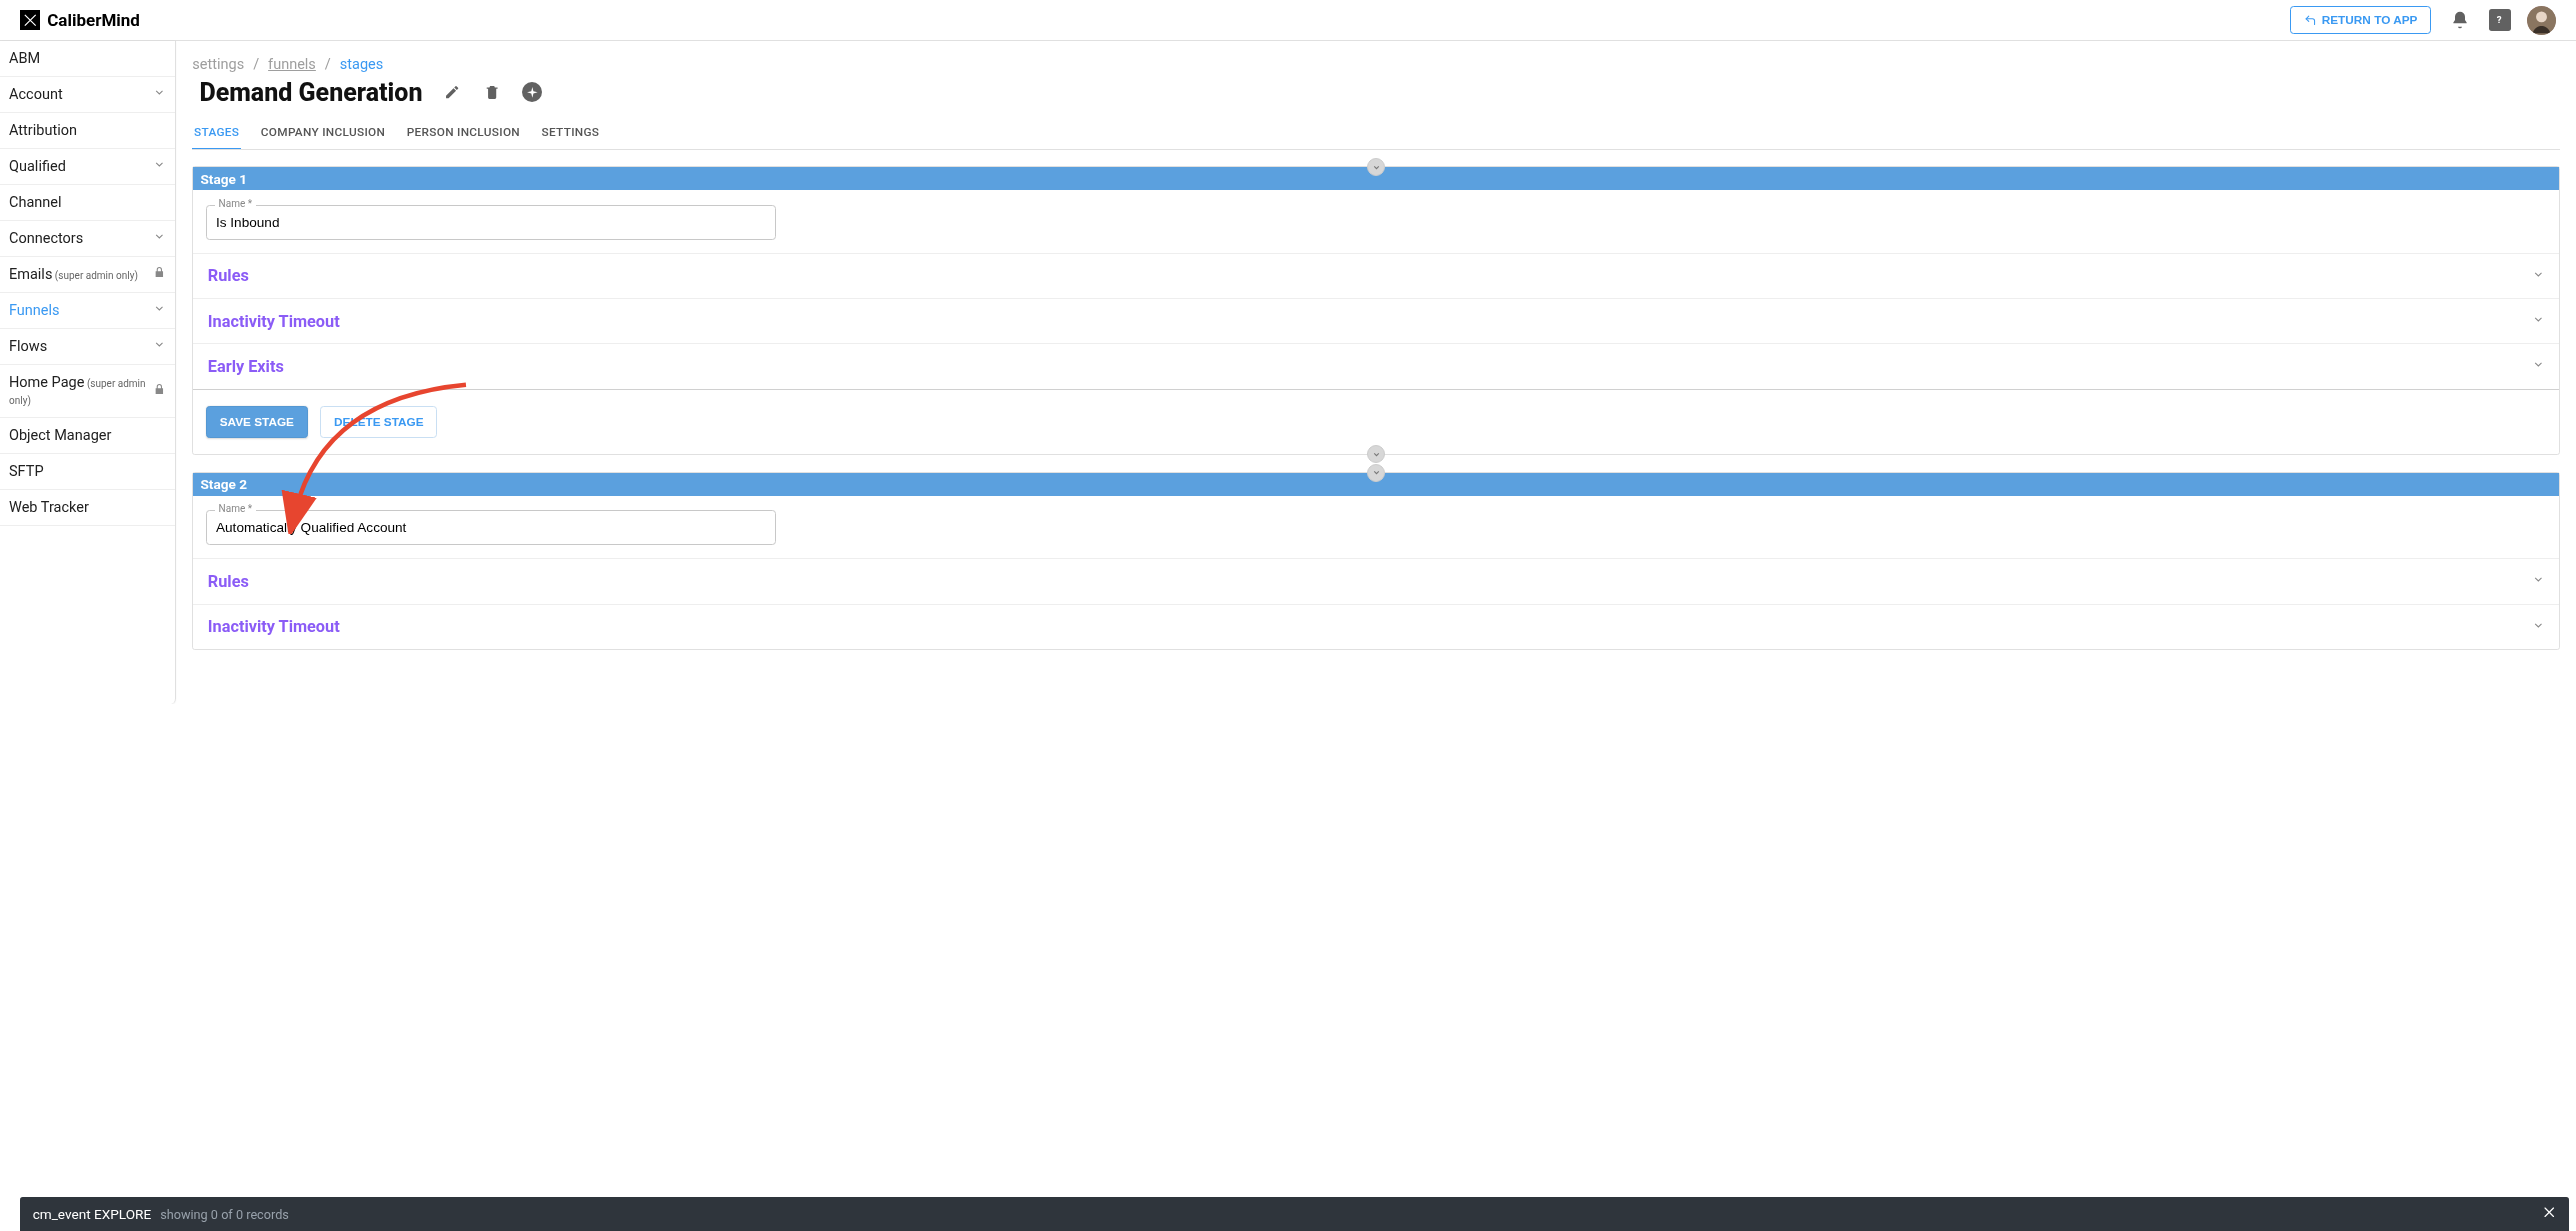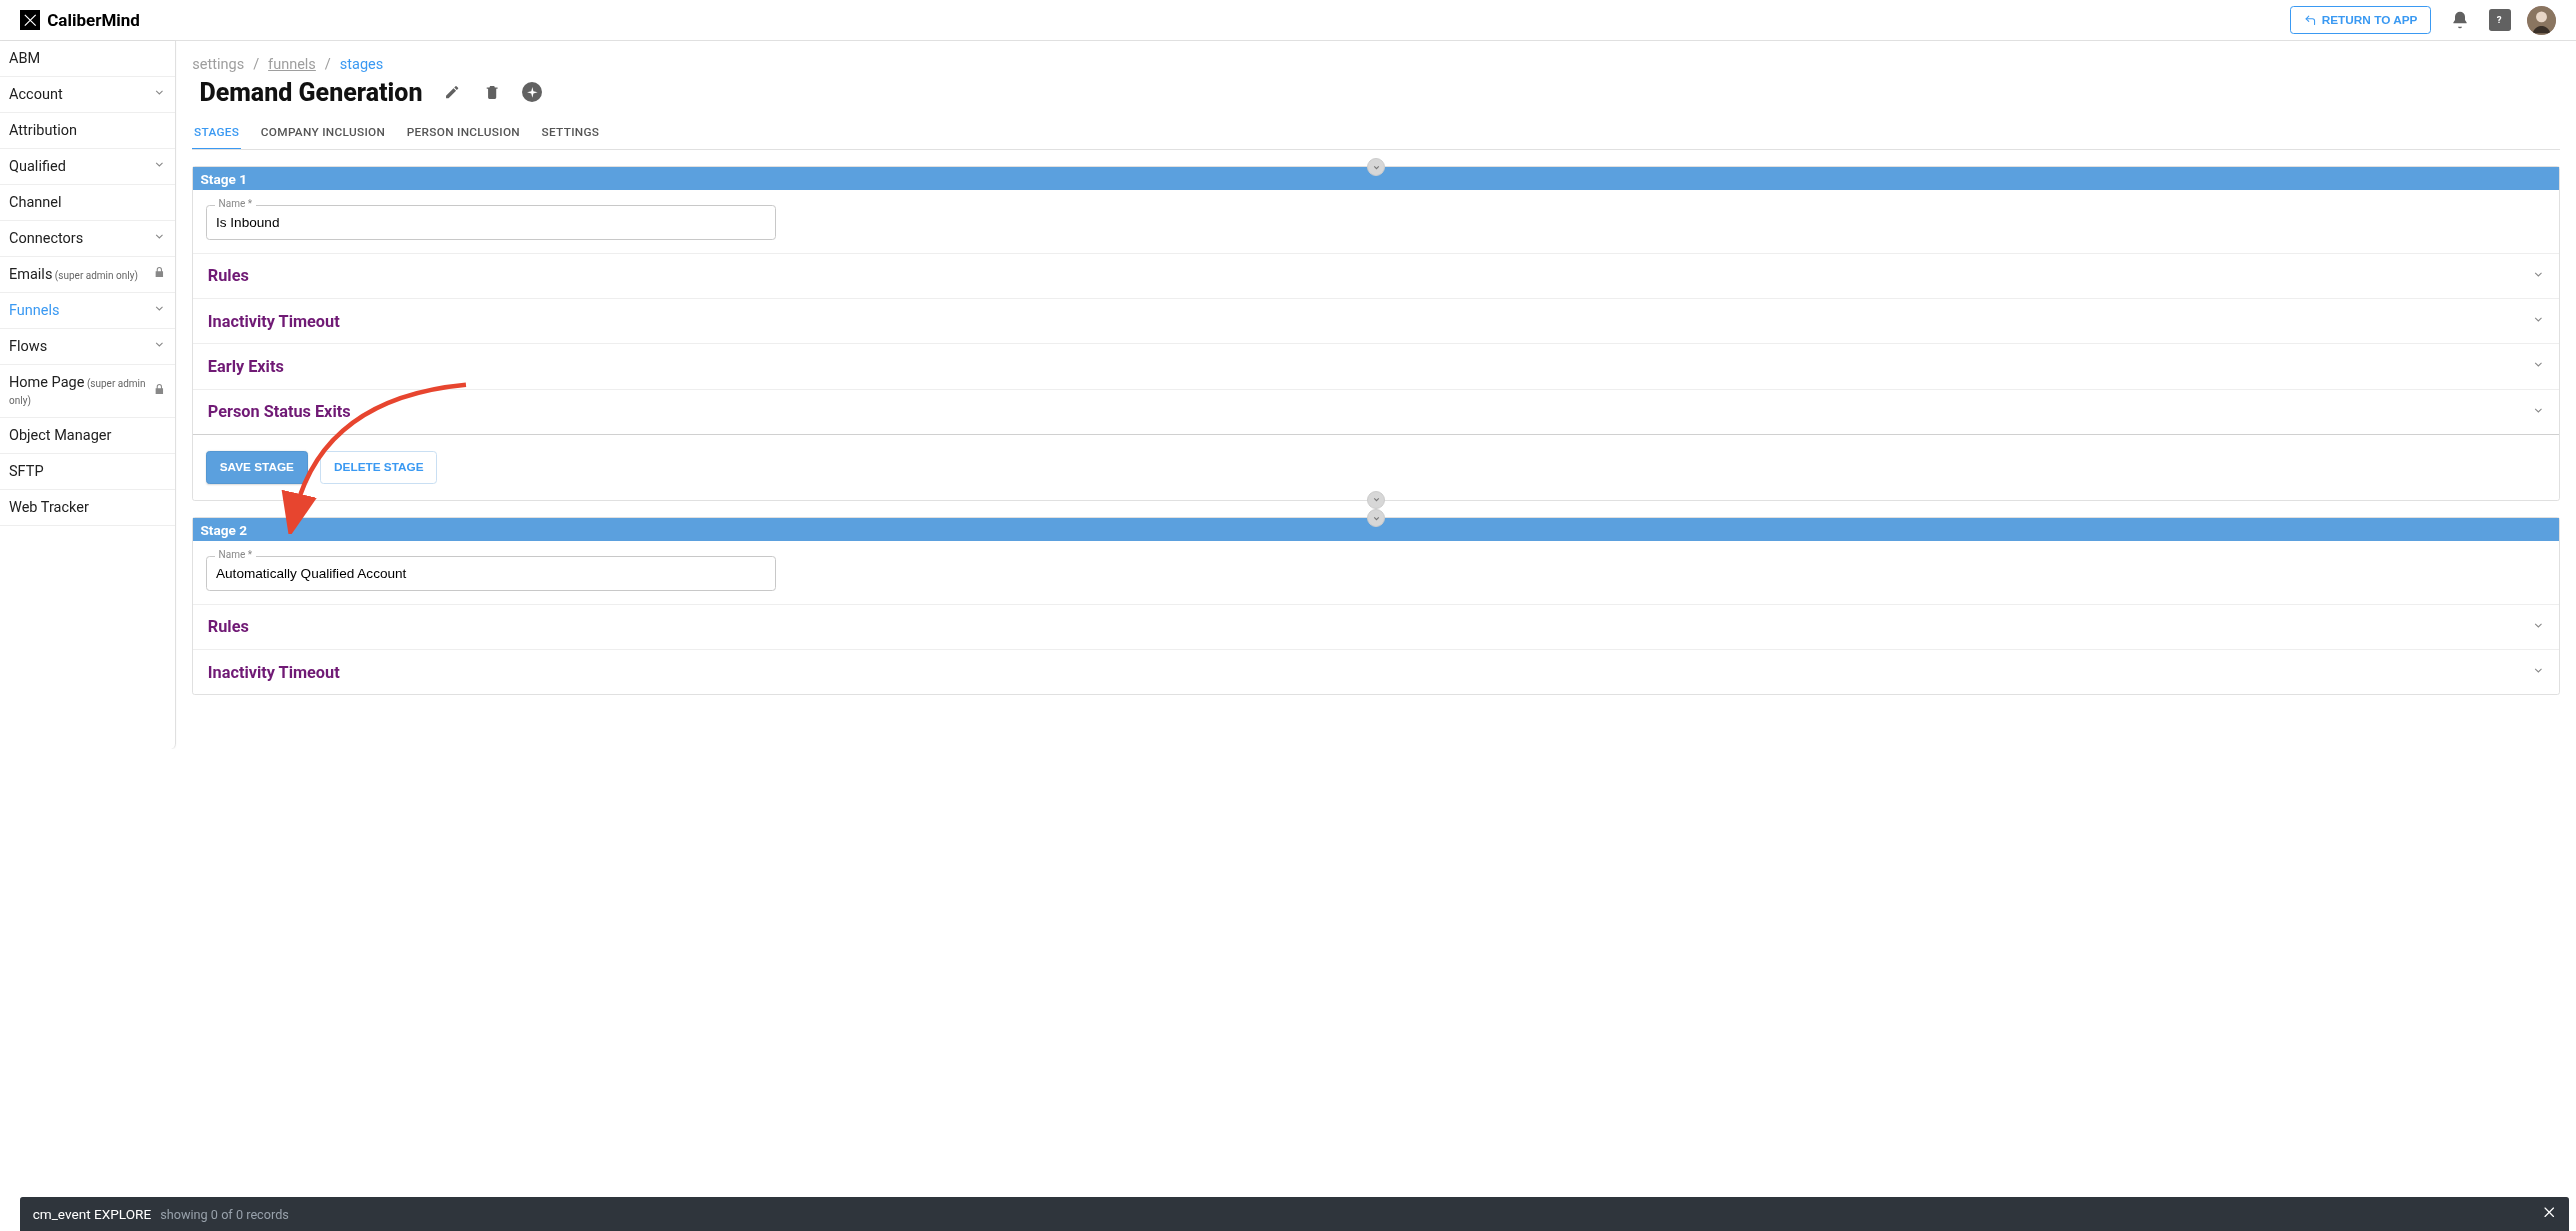--- a/index.html
+++ b/index.html
@@ -52,21 +52,21 @@
 
 .stage { margin-top: 16.3px; border: 0.9px solid #e0e0e0; border-radius: 2.7px; position: relative; }
 .stage-header { background: #5ba0de; color: #fff; font-size: 13.6px; padding: 3.6px 7.2px; font-weight: 700; }
 .stage-body { padding: 14.5px 12.7px 12.7px 12.7px; }
 .field-wrap { position: relative; width: 570px; max-width: 100%; }
 .field-wrap input { width: 100%; border: 0.9px solid #c8c8c8; border-radius: 3.6px; padding: 9px 9px; font-size: 13.6px; outline: none; }
 .field-wrap .floating-label { position: absolute; top: -7.2px; left: 9px; background: #fff; padding: 0 3.6px; font-size: 10px; color: #888; }
 
 .accordion-row { display: flex; justify-content: space-between; align-items: center; padding: 12.7px 14.5px; border-top: 0.9px solid #eee; cursor: pointer; }
 .accordion-row:first-of-type { border-top: 0.9px solid #eee; }
-.accordion-title { font-size: 16.3px; font-weight: 700; color: #701a75; }
+.accordion-title { font-size: 16.3px; font-weight: 700; color: #8b5cf6; }
 .accordion-chev { color: #888; }
 .accordion-chev svg { width: 12.7px; height: 12.7px; }
 
 .stage-actions { display: flex; gap: 12.7px; padding: 16.3px 12.7px 16.3px 12.7px; border-top: 0.9px solid #d0d0d0; }
 .btn-primary { background: #5ba0de; color: #fff; border: 0.9px solid #5497d2; border-radius: 3.6px; font-size: 11.8px; font-weight: 600; padding: 8.1px 12.7px; cursor: pointer; box-shadow: 0 0.9px 1.8px rgba(0,0,0,0.15); }
 .btn-outline { background: #fff; color: #3a99f2; border: 0.9px solid #c9dff3; border-radius: 3.6px; font-size: 11.8px; font-weight: 600; padding: 8.1px 12.7px; cursor: pointer; }
 
 .stage-divider-btn { position: absolute; left: 50%; transform: translateX(-50%); width: 18px; height: 18px; border-radius: 50%; background: #d7d7d7; border: 0.9px solid #ccc; display: flex; align-items:center; justify-content:center; color:#777; cursor:pointer; z-index: 3;}
 .stage-divider-btn.top { top: -9px; }
 .stage-divider-btn.bottom { bottom: -9px; }
@@ -266,26 +266,20 @@
             <span class="accordion-chev"><svg viewBox="0 0 24 24" fill="none" stroke="currentColor" stroke-width="2">
                 <polyline points="6 9 12 15 18 9"></polyline>
               </svg></span>
           </div>
           <div class="accordion-row">
             <span class="accordion-title">Early Exits</span>
             <span class="accordion-chev"><svg viewBox="0 0 24 24" fill="none" stroke="currentColor" stroke-width="2">
                 <polyline points="6 9 12 15 18 9"></polyline>
               </svg></span>
           </div>
-          <div class="accordion-row">
-            <span class="accordion-title">Person Status Exits</span>
-            <span class="accordion-chev"><svg viewBox="0 0 24 24" fill="none" stroke="currentColor" stroke-width="2">
-                <polyline points="6 9 12 15 18 9"></polyline>
-              </svg></span>
-          </div>
           <div class="stage-actions">
             <button class="btn-primary">SAVE STAGE</button>
             <button class="btn-outline">DELETE STAGE</button>
           </div>
           <div class="stage-divider-btn bottom">
             <svg viewBox="0 0 24 24" fill="none" stroke="currentColor" stroke-width="3">
               <polyline points="6 9 12 15 18 9"></polyline>
             </svg>
           </div>
         </div>

